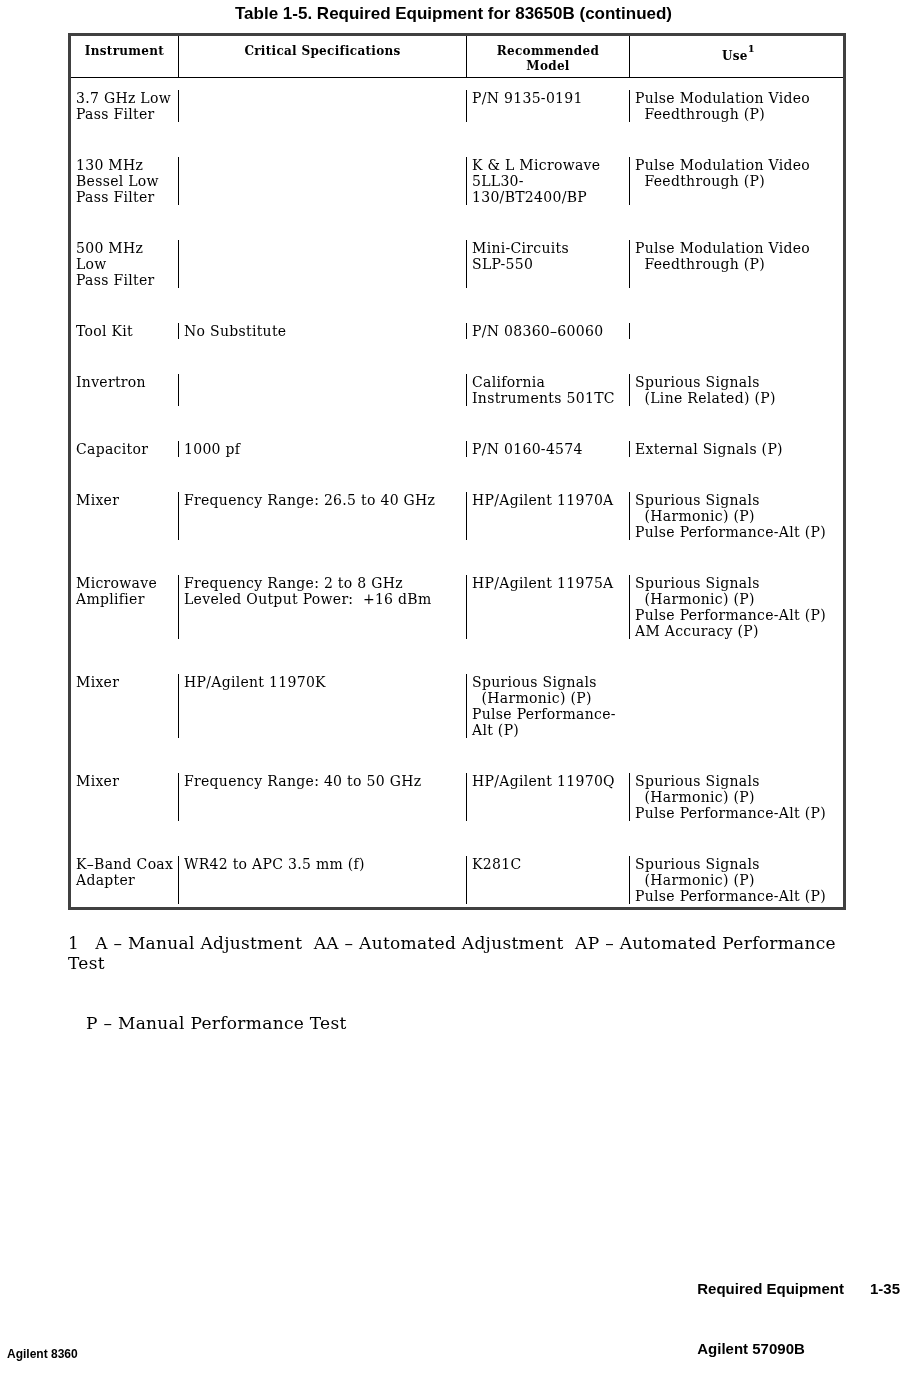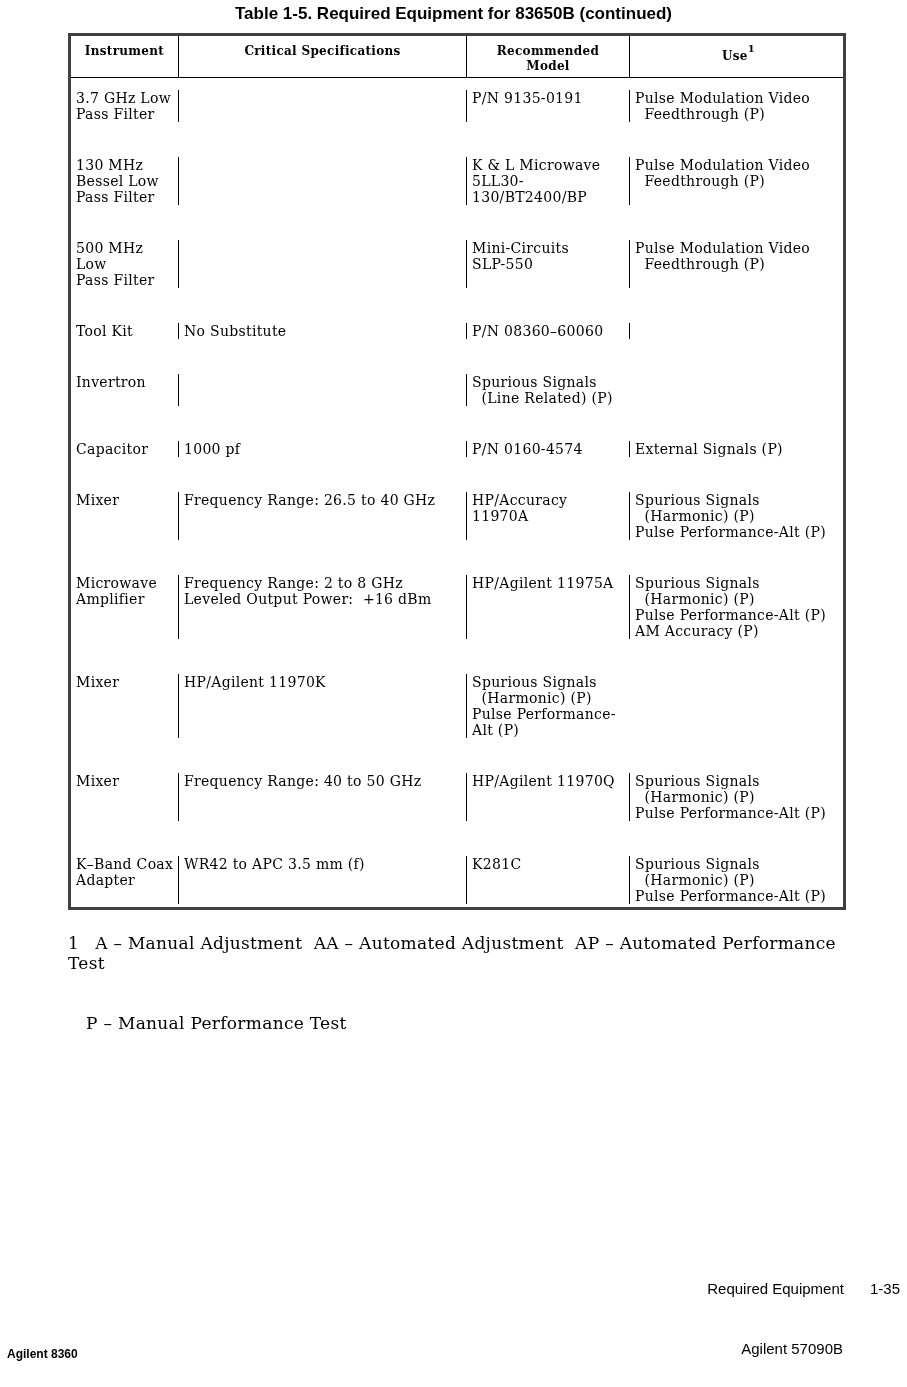--- a/index.html
+++ b/index.html
@@ -43,22 +43,22 @@
     position:absolute; left:68px; top:893px; width:780px;
     font-size:17px; line-height:20px; letter-spacing:0.3px; white-space:pre-wrap;
   }
   .fn-marker { display:inline-block; margin-right:16px; }
   .fn-line2 { margin-left:18px; }
   .footer-left {
     position:absolute; left:7px; bottom:26px;
     font-family:"Liberation Sans", sans-serif; font-weight:bold; font-size:12px;
   }
   .footer-right {
-    position:absolute; right:7px; bottom:8px; text-align:right;
-    font-family:"Liberation Sans", sans-serif; font-weight:normal; font-size:15px;
+    position:absolute; right:7px; bottom:8px; text-align:left;
+    font-family:"Liberation Sans", sans-serif; font-weight:bold; font-size:15px;
     line-height:20px; white-space:pre-wrap;margin-left:20px;
   }
   .footer-right .pagenum { display:inline-block; margin-left:26px; }
   .footer-right .line2 { margin-right:57px; }
 </style>
 </head>
 <body>
 
 <div class="page-title">Table 1-5. Required Equipment for 83650B (continued)</div>
 
@@ -105,35 +105,37 @@
     <div class="trow">
       <div class="cell">Tool Kit</div>
       <div class="cell">No Substitute</div>
       <div class="cell">P/N 08360–60060</div>
       <div class="cell"></div>
     </div>
 
     <div class="trow">
       <div class="cell">Invertron</div>
       <div class="cell"></div>
+      <div class="cell">California
+Instruments 501TC</div>
       <div class="cell">Spurious Signals
   (Line Related) (P)</div>
     </div>
 
     <div class="trow">
       <div class="cell">Capacitor</div>
       <div class="cell">1000 pf</div>
       <div class="cell">P/N 0160-4574</div>
       <div class="cell">External Signals (P)</div>
     </div>
 
     <div class="trow">
       <div class="cell">Mixer</div>
       <div class="cell">Frequency Range: 26.5 to 40 GHz</div>
-      <div class="cell">HP/Accuracy 11970A</div>
+      <div class="cell">HP/Agilent 11970A</div>
       <div class="cell">Spurious Signals
   (Harmonic) (P)
 Pulse Performance-Alt (P)</div>
     </div>
 
     <div class="trow">
       <div class="cell">Microwave
 Amplifier</div>
       <div class="cell">Frequency Range: 2 to 8 GHz
 Leveled Output Power:  +16 dBm</div>

